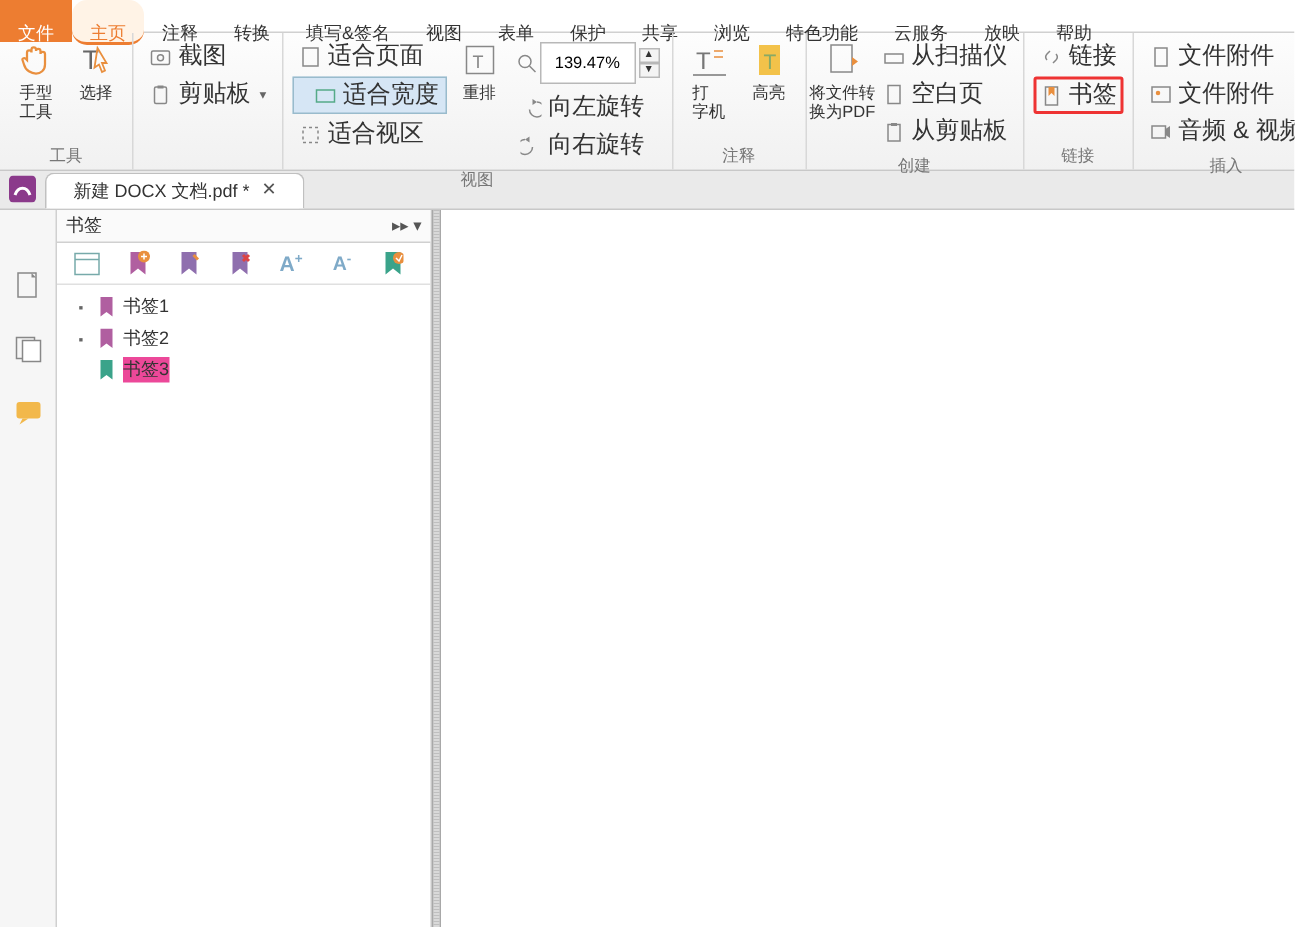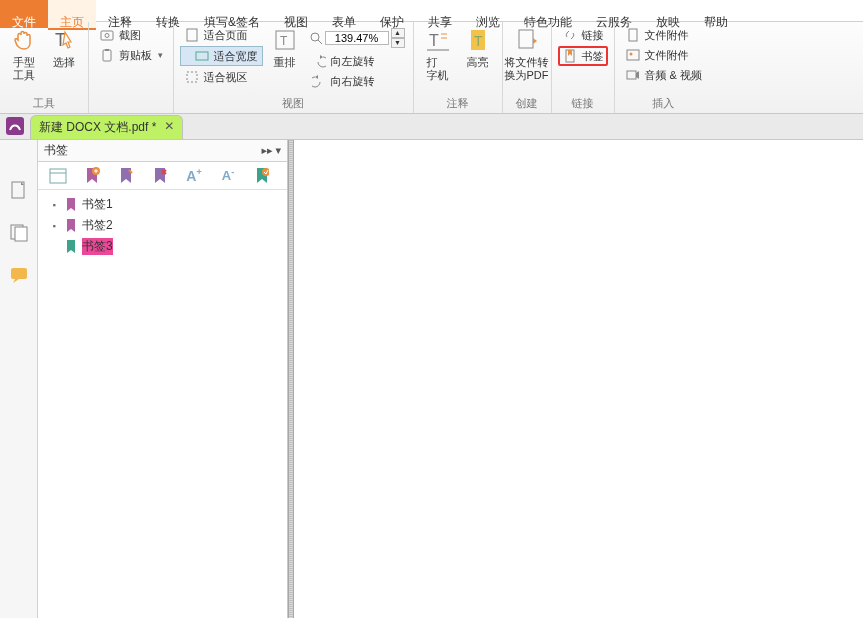--- a/index.html
+++ b/index.html
@@ -2,45 +2,45 @@
 <html><head>
 <meta charset="utf-8">
 <style>
 * { box-sizing: border-box; margin: 0; padding: 0; font-family: "Microsoft YaHei", sans-serif; }
 body { width: 863px; height: 618px; background: #fff; overflow: hidden; font-size: 12px; color: #333; }
 
 
 .menubar { height: 22px; background: #fff; border-bottom: 1px solid #d0d0d0; display: flex; }
 .menu-item { padding: 14px 12px; cursor: pointer; }
 .menu-item.file { background: #ed7d31; color: #fff; }
-.menu-item.active { background: #fff3e6; border-bottom: 2px solid #ed7d31; color: #ed7d31; }
+.menu-item.active { background: #fff3e6; border-bottom: 2px solid #ed7d31; color: #ed7d31; border-radius: 10px; }
 
 
 .ribbon { height: 92px; background: linear-gradient(#fdfdfd,#f1f1f1); border-bottom: 1px solid #c8c8c8; display: flex; }
 .ribbon-group { border-right: 1px solid #d8d8d8; display: flex; flex-direction: column; padding: 2px 4px 0 4px; }
 .ribbon-group-body { flex: 1; display: flex; align-items: flex-start; }
 .ribbon-group-title { text-align: center; font-size: 11px; color: #777; padding: 2px 0; }
 .big-btn { display: flex; flex-direction: column; align-items: center; width: 40px; padding: 2px 0; cursor: pointer; }
 .big-btn .icon { width: 28px; height: 28px; display:flex; align-items:center; justify-content:center; }
 .big-btn .lbl { font-size: 11px; line-height: 13px; margin-top: 2px; }
 .small-btns { display:flex; flex-direction:column; gap:2px; padding:2px; }
-.small-btn { display:flex; align-items:center; gap:4px; padding:1px 4px; cursor:pointer; font-size:11px; white-space:nowrap; }
+.small-btn { display:flex; align-items:center; gap:4px; padding:1px 4px; cursor:pointer; font-size:16px; white-space:nowrap; }
 .small-btn.active { background:#d6e6f5; border:1px solid #9bc;padding-left:13px; }
 .small-btn .sicon { width:16px; height:16px; display:flex; align-items:center; justify-content:center; }
 .small-btns .dd::after { content:"▾"; font-size:9px; color:#666; margin-left:2px; }
 .zoom-box { display:flex; align-items:center; gap:2px; margin:2px; }
-.zoom-input { width:64px; height:14px; border:1px solid #b8b8b8; background:#fff; font-size:11px; text-align:center; }
+.zoom-input { width:64px; height:28px; border:1px solid #b8b8b8; background:#fff; font-size:11px; text-align:center; }
 .zoom-stepper { display:flex; flex-direction:column; }
 .zoom-stepper span { width:14px; height:10px; border:1px solid #b8b8b8; background:#f4f4f4; font-size:7px; text-align:center; line-height:8px; cursor:pointer; }
 .red-frame { border:2px solid #e33; padding:0 2px; border-radius:2px; }
 
 
 .tabbar { height: 26px; background:#eaeaea; border-bottom:1px solid #c8c8c8; display:flex; align-items:flex-end; }
 .app-icon { width:30px; height:26px; display:flex; align-items:center; justify-content:center; }
-.doc-tab { display:flex; background:#bef264; border:1px solid #c0c0c0; border-bottom:none; border-radius:6px 6px 0 0; padding:3px 8px; gap:8px; font-size:12px; }
+.doc-tab { display:flex; background:#ffffff; border:1px solid #c0c0c0; border-bottom:none; border-radius:6px 6px 0 0; padding:3px 18px; gap:8px; font-size:12px; }
 .doc-tab .x { cursor:pointer; color:#555; }
 
 
 .workspace { display:flex; height: calc(618px - 22px - 92px - 26px); }
 .sidebar-rail { width:38px; background:#f6f6f6; border-right:1px solid #d0d0d0; display:flex; flex-direction:column; align-items:center; padding-top:40px; gap:20px; }
 .rail-btn { width:22px; height:22px; cursor:pointer; display:flex; align-items:center; justify-content:center; }
 
 .panel { width:250px; border-right:1px solid #c8c8c8; display:flex; flex-direction:column; }
 .panel-head { height:22px; display:flex; align-items:center; justify-content:space-between; padding:0 6px; font-size:12px; border-bottom:1px solid #d0d0d0; background:#fafafa;}
 .panel-toolbar { height:28px; border-bottom:1px solid #e0e0e0; display:flex; align-items:center; gap:14px; padding:0 10px; }
@@ -233,20 +233,47 @@
       <div class="big-btn">
         <span class="icon">
             <svg width="24" height="24">
               <rect x="4" y="2" width="14" height="18" fill="none" stroke="#888"></rect>
               <path d="M18 10l4 3-4 3z" fill="#e98f3e"></path>
             </svg>
           </span>
         <span class="lbl" style="white-space:pre">将文件转
 换为PDF</span>
       </div>
+      <div class="small-btns">
+        <div class="small-btn">
+            <span class="sicon">
+              <svg width="14" height="14">
+                <rect x="1" y="5" width="12" height="6" fill="none" stroke="#888"></rect>
+              </svg>
+            </span>
+            <span>从扫描仪</span>
+          </div>
+        <div class="small-btn">
+            <span class="sicon">
+              <svg width="14" height="14">
+                <rect x="3" y="1" width="8" height="12" fill="none" stroke="#888"></rect>
+              </svg>
+            </span>
+            <span>空白页</span>
+          </div>
+        <div class="small-btn">
+            <span class="sicon">
+              <svg width="14" height="14">
+                <rect x="3" y="2" width="8" height="11" fill="none" stroke="#888"></rect>
+                <rect x="5" y="1" width="4" height="2" fill="#888"></rect>
+              </svg>
+            </span>
+            <span>从剪贴板</span>
+          </div>
+      </div>
     </div>
     <div class="ribbon-group-title">创建</div>
   </div>
 
   <div class="ribbon-group">
     <div class="ribbon-group-body">
       <div class="small-btns">
         <div class="small-btn">
             <span class="sicon">
               <svg width="14" height="14">

